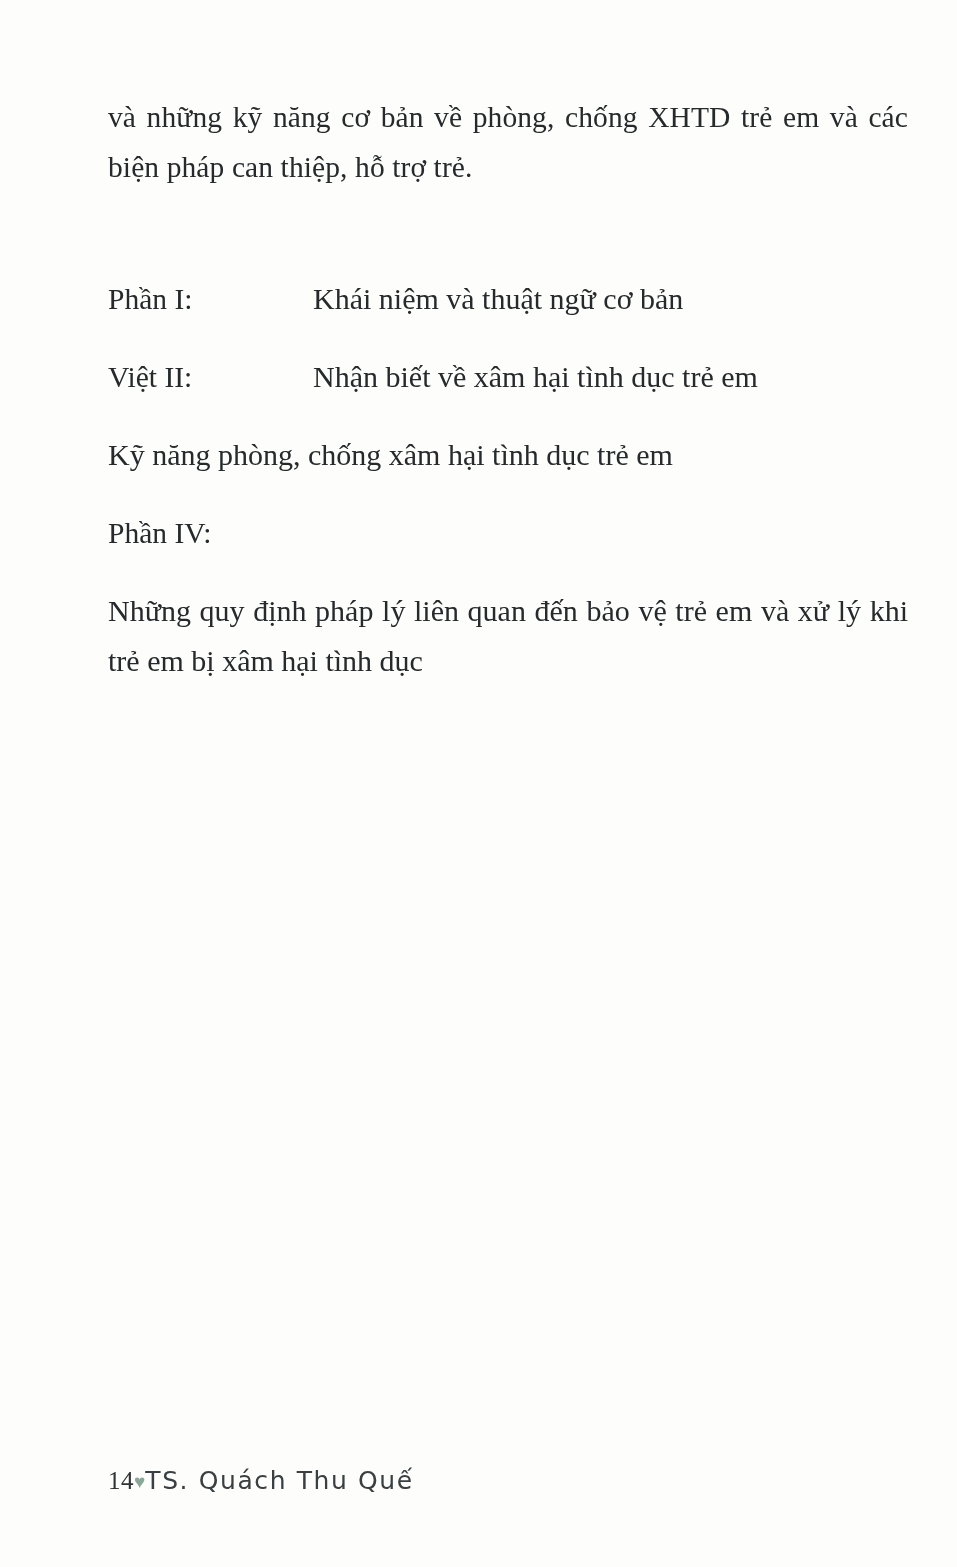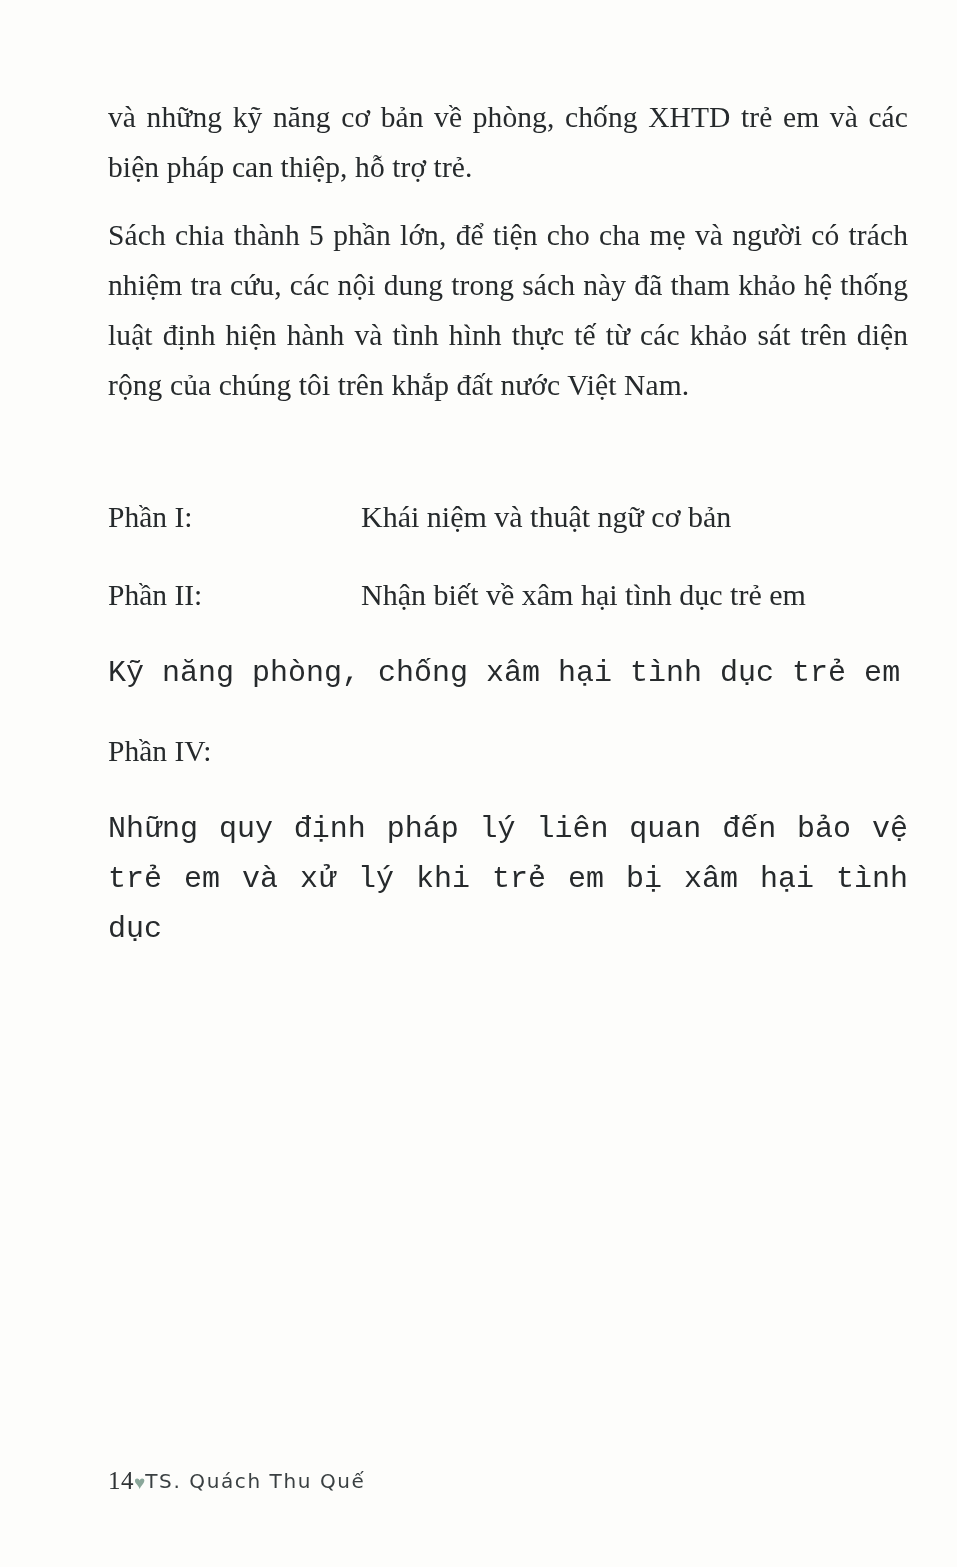--- a/index.html
+++ b/index.html
@@ -37,40 +37,38 @@
   p.body-para.first {
     margin-bottom: 18px;
   }
   .parts {
     margin-top: 82px;
   }
   .part-row {
     display: flex;
     align-items: flex-start;
     margin-bottom: 28px;
-    gap: 48px;
   }
   .part-label {
     flex: 0 0 205px;
     font-size: 29.5px;
     line-height: 50px;
     color: #262a2c;
     white-space: nowrap;
   }
   .part-title {
     flex: 1 1 auto;
     font-size: 30px;
     line-height: 50px;
     color: #262a2c;
     text-align: justify;
     text-align-last: left;
   }
   .part-title.justify-all {
     text-align: justify;
-    font-family: Liberation Mono, monospace;
   }
   .footer {
     position: absolute;
     left: 108px;
     bottom: 72px;
     display: flex;
     align-items: center;
   }
   .footer .page-number {
     font-size: 25px;
@@ -79,21 +77,21 @@
   }
   .footer .heart-icon {
     color: #8aa79a;
     font-size: 19px;
     line-height: 1;
     position: relative;
     top: 1px;
   }
   .footer .author {
     font-family: "DejaVu Sans", sans-serif;
-    font-size: 20px;
+    font-size: 25px;
     letter-spacing: 1.6px;
     color: #3a4042;
   }
   
   .bleed {
     position: absolute;
     left: 112px;
     top: 380px;
     width: 790px;
     opacity: 0.055;
@@ -114,31 +112,30 @@
 
 <div class="page">
 
   <div class="bleed">
     <div class="bl">&nbsp;&nbsp;&nbsp;&nbsp;&nbsp;&nbsp;&nbsp;&nbsp;&nbsp;&nbsp;&nbsp;&nbsp;&nbsp;&nbsp;&nbsp;&nbsp;&nbsp;&nbsp;&nbsp;</div>
   </div>
 
   <div class="content">
 
     <p class="body-para first">và những kỹ năng cơ bản về phòng, chống XHTD trẻ em và các biện pháp can thiệp, hỗ trợ trẻ.</p>
-    <p class="body-para">Sách chia thành 5 phần lớn, để tiện cho cha mẹ và người có trách nhiệm tra cứu, các nội dung trong sách này đã tham khảo hệ thống luật định hiện hành và tình hình thực tế từ các khảo sát trên diện rộng của chúng tôi trên khắp đất nước Việt Nam.</p>
 
     <div class="parts">
 
       <div class="part-row">
         <div class="part-label">Phần I:</div>
         <div class="part-title">Khái niệm và thuật ngữ cơ bản</div>
       </div>
 
       <div class="part-row">
-        <div class="part-label">Phần II:</div>
+        <div class="part-label">Việt II:</div>
         <div class="part-title">Nhận biết về xâm hại tình dục trẻ em</div>
       </div>
 
       <div class="part-row">
         <div class="part-title justify-all">Kỹ năng phòng, chống xâm hại tình dục trẻ em</div>
       </div>
 
       <div class="part-row">
         <div class="part-label">Phần IV:</div>
       </div>

